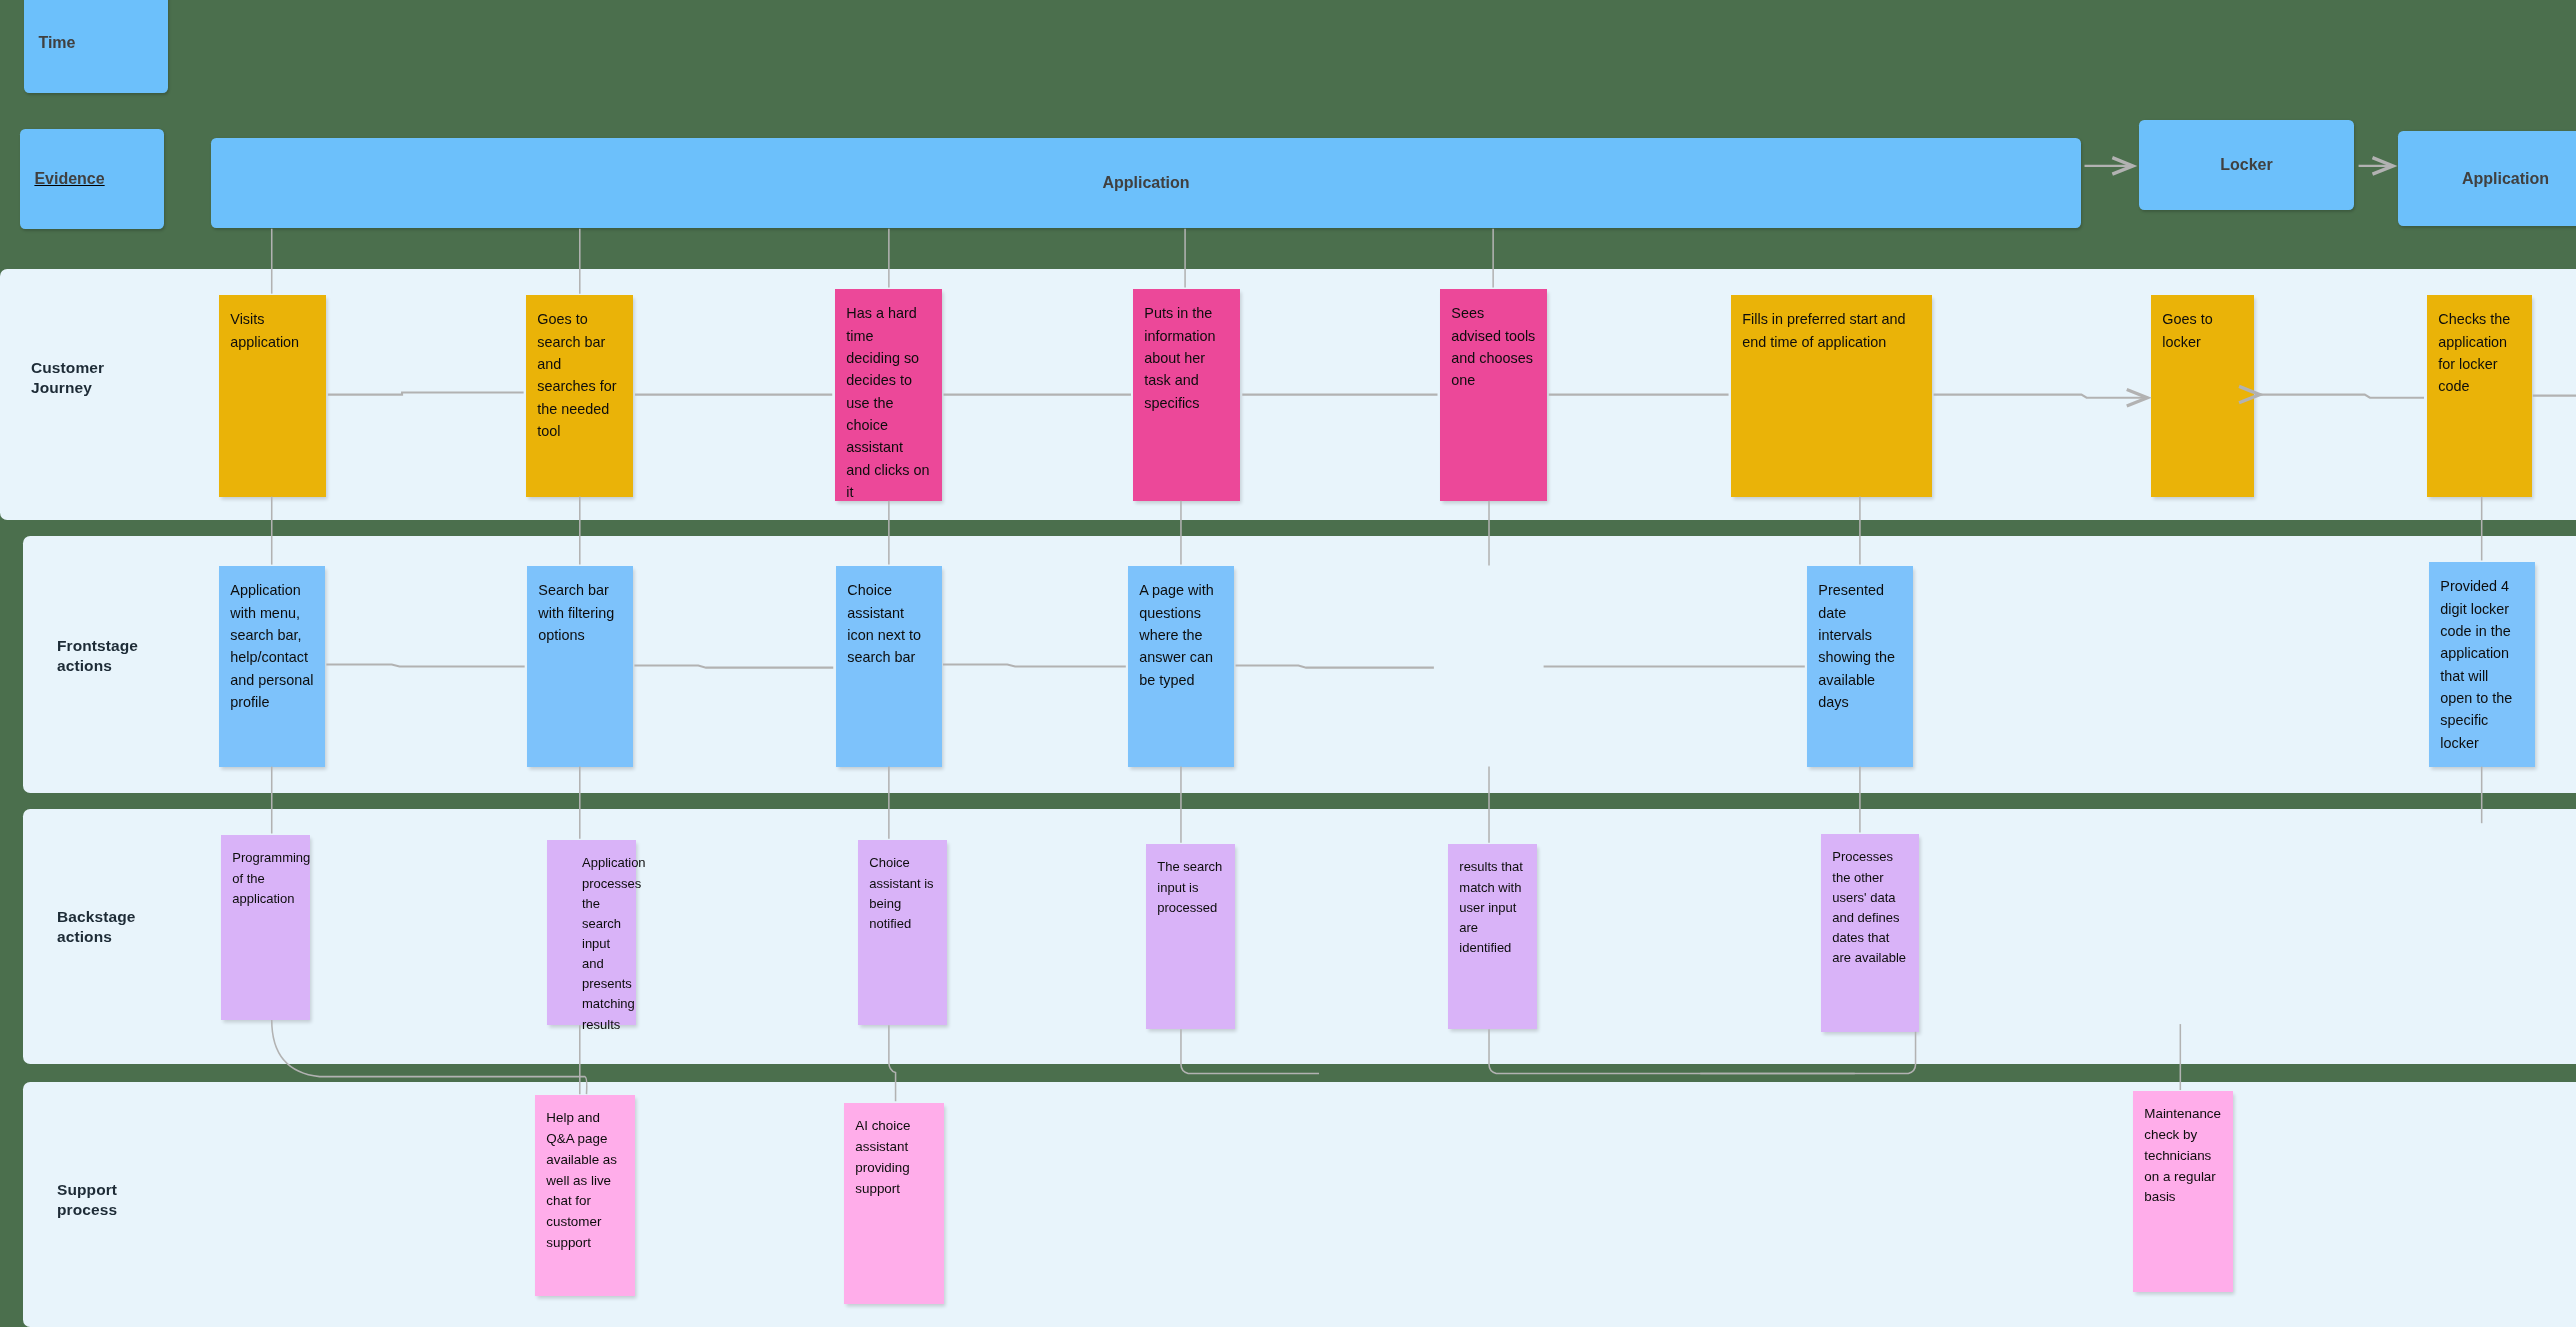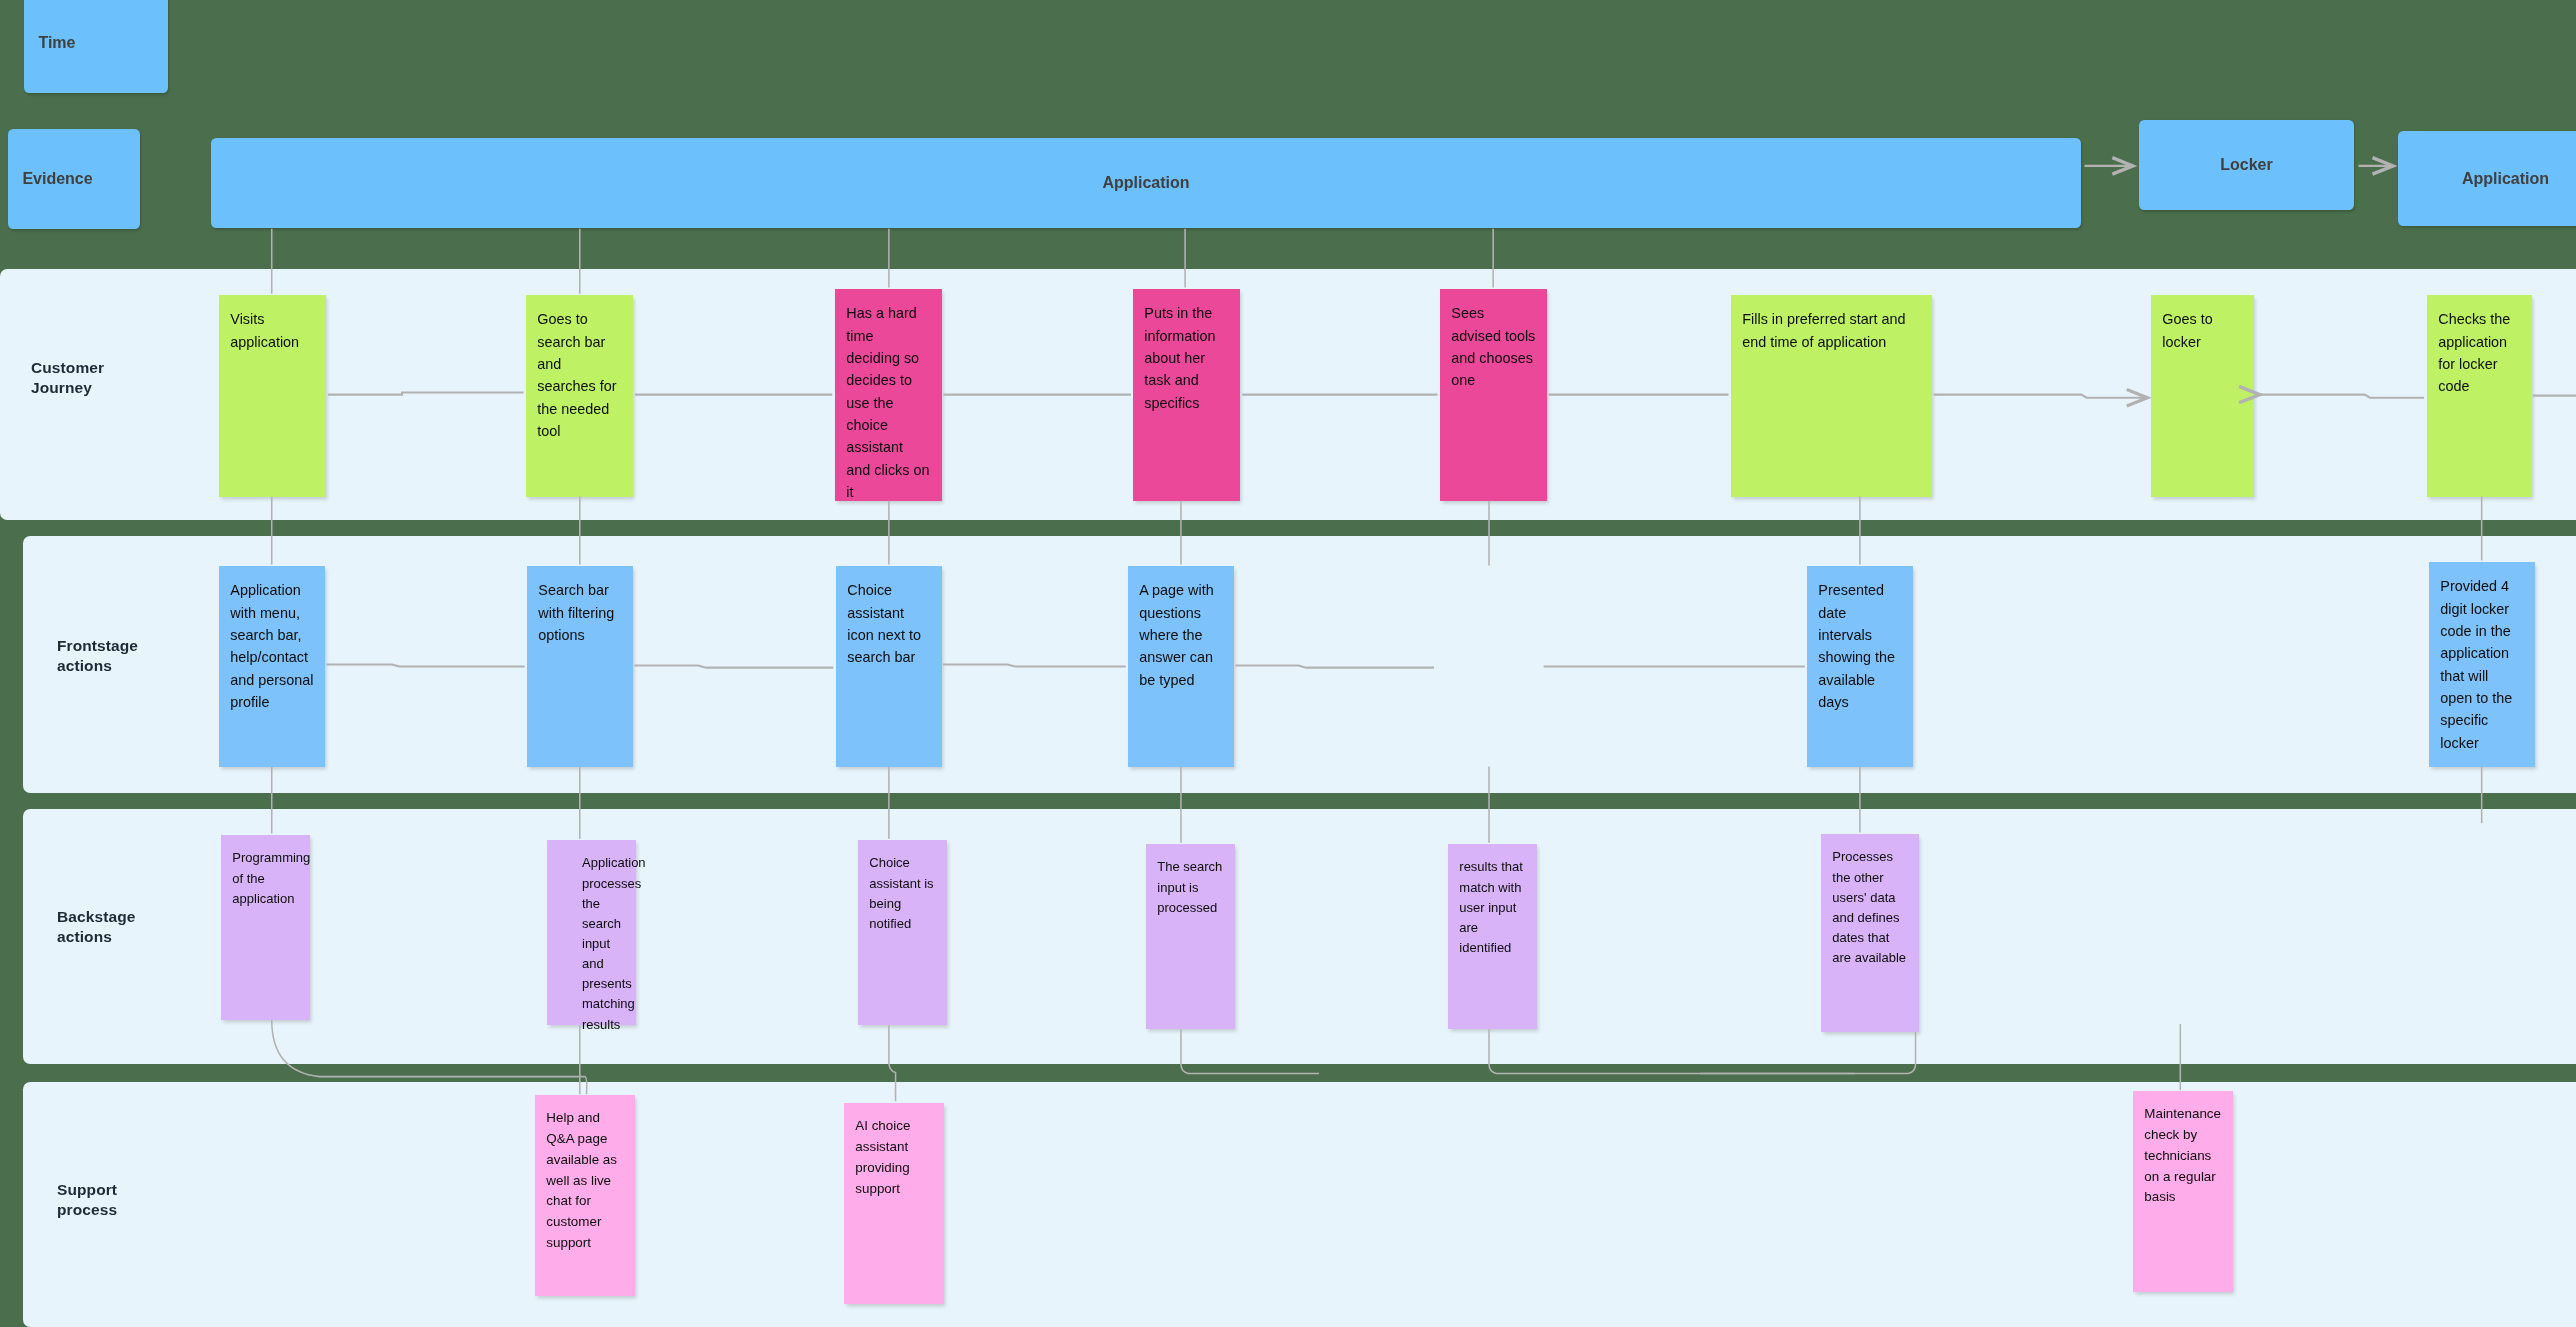--- a/index.html
+++ b/index.html
@@ -44,21 +44,21 @@
   
   .card{
     position:absolute;
     box-sizing:border-box;
     padding:13.4px 11.3px 0 11.3px;
     font-size:14.4px;
     line-height:1.55;
     color:#0d0d0d;
     box-shadow:1.5px 2.6px 3.6px rgba(0,0,0,.16);
   }
-  .card.cyan{background:#bef264;}
+  .card.cyan{background:#eab308;}
   .card.red{background:#ec4899;}
   .card.blue{background:#7dc2fb;}
   .card.purple{background:#d9b3f8;}
   .card.pink{background:#ffadea;}
   svg.links{position:absolute;left:0;top:0;width:3964px;height:1327px;pointer-events:none;}
 </style>
 </head>
 <body>
 
 <div class="canvas">
@@ -73,21 +73,21 @@
   <div class="band-label" style="left:57px;top:636px;">Frontstage
 actions</div>
   <div class="band-label" style="left:57px;top:907px;">Backstage
 actions</div>
   <div class="band-label" style="left:57px;top:1180px;">Support
 process</div>
 
   <div class="chip left" style="left:24px;top:-7.2px;width:144px;height:100px;">
     <span class="chip-label">Time</span>
   </div>
-  <div class="chip left" style="left:8px;top:129px;width:132px;height:100px;">
+  <div class="chip left" style="left:20px;top:129px;width:144px;height:100px;text-decoration:underline;">
     <span class="chip-label">Evidence</span>
   </div>
 
   <div class="chip" style="left:211px;top:138px;width:1870px;height:90px;">
     <span class="chip-label">Application</span>
   </div>
   <div class="chip" style="left:2139px;top:120px;width:215px;height:90px;">
     <span class="chip-label">Locker</span>
   </div>
   <div class="chip" style="left:2398px;top:131px;width:215px;height:95px;">

